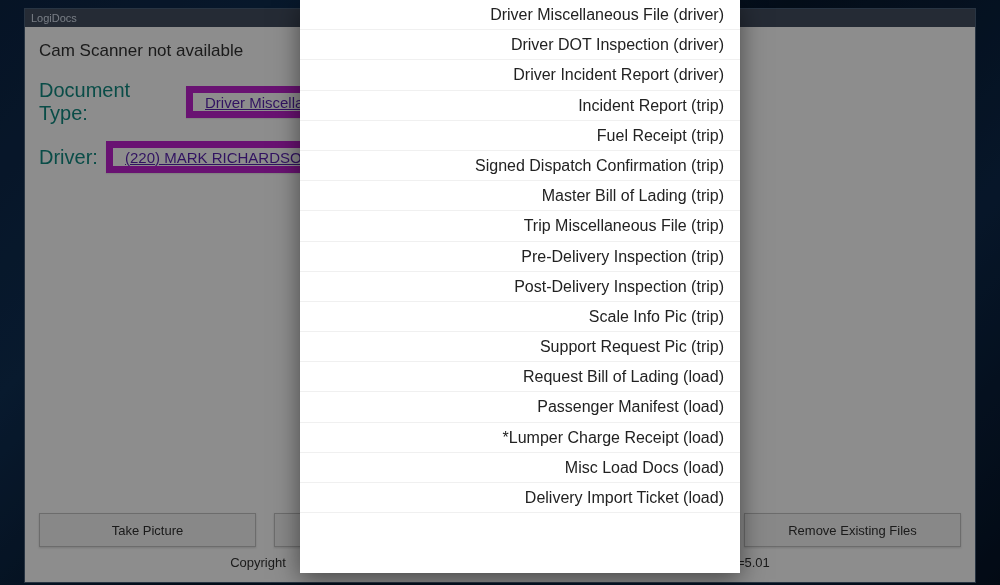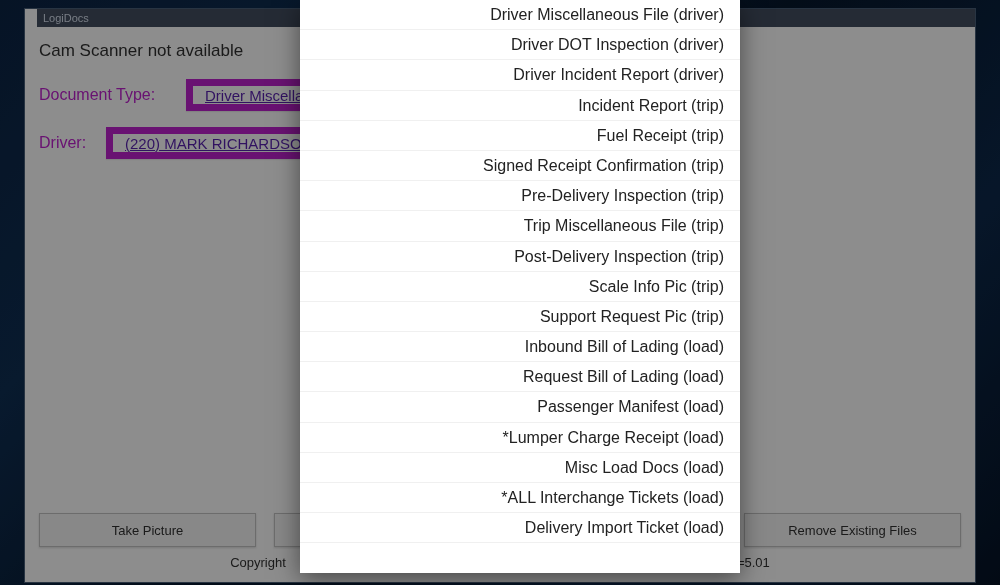--- a/index.html
+++ b/index.html
@@ -14,41 +14,41 @@
       border: 1px solid #3e5066;
       background: #d9d9d9;
       display: flex; flex-direction: column;
     }
     .titlebar {
       height: 18px;
       background: #3a4352;
       color: #b8c0cc;
       font-size: 11px;
       padding: 2px 6px;
-      display: flex; align-items: center; margin-left: 12px;
+      display: flex; align-items: center;
     }
     .content {
       flex: 1;
       background: #d9d9d9;
       position: relative;
       padding: 14px 14px 8px 14px;
       display: flex; flex-direction: column;
     }
     .status-line {
       font-size: 17px;
       color: #2a2a2a;
       margin-bottom: 18px;
     }
     .form-row {
       display: flex; align-items: center;
       margin-bottom: 16px;
     }
     .label {
-      font-size: 16px;
-      color: #a21caf;
+      font-size: 20px;
+      color: #0f766e;
       margin-right: 12px;
     }
     .label.doctype { width: 135px; }
     .label.driver { width: 55px; }
     .select-box {
       height: 32px;
       border: 7px solid #a21caf;
       background: #d9d9d9;
       padding: 0 12px;
       font-size: 15px;
@@ -164,27 +164,26 @@
 
 <div class="overlay"></div>
 
 <div class="dropdown-popup">
   <ul class="dropdown-list" id="dropdown-list">
       <li class="dropdown-item">Driver Miscellaneous File (driver)</li>
       <li class="dropdown-item">Driver DOT Inspection (driver)</li>
       <li class="dropdown-item">Driver Incident Report (driver)</li>
       <li class="dropdown-item">Incident Report (trip)</li>
       <li class="dropdown-item">Fuel Receipt (trip)</li>
-      <li class="dropdown-item">Signed Receipt Confirmation (trip)</li>
+      <li class="dropdown-item">Signed Dispatch Confirmation (trip)</li>
+      <li class="dropdown-item">Master Bill of Lading (trip)</li>
+      <li class="dropdown-item">Trip Miscellaneous File (trip)</li>
       <li class="dropdown-item">Pre-Delivery Inspection (trip)</li>
-      <li class="dropdown-item">Trip Miscellaneous File (trip)</li>
       <li class="dropdown-item">Post-Delivery Inspection (trip)</li>
       <li class="dropdown-item">Scale Info Pic (trip)</li>
       <li class="dropdown-item">Support Request Pic (trip)</li>
-      <li class="dropdown-item">Inbound Bill of Lading (load)</li>
       <li class="dropdown-item">Request Bill of Lading (load)</li>
       <li class="dropdown-item">Passenger Manifest (load)</li>
       <li class="dropdown-item">*Lumper Charge Receipt (load)</li>
       <li class="dropdown-item">Misc Load Docs (load)</li>
-      <li class="dropdown-item">*ALL Interchange Tickets (load)</li>
       <li class="dropdown-item">Delivery Import Ticket (load)</li>
     </ul>
 </div>
 
 </body></html>

